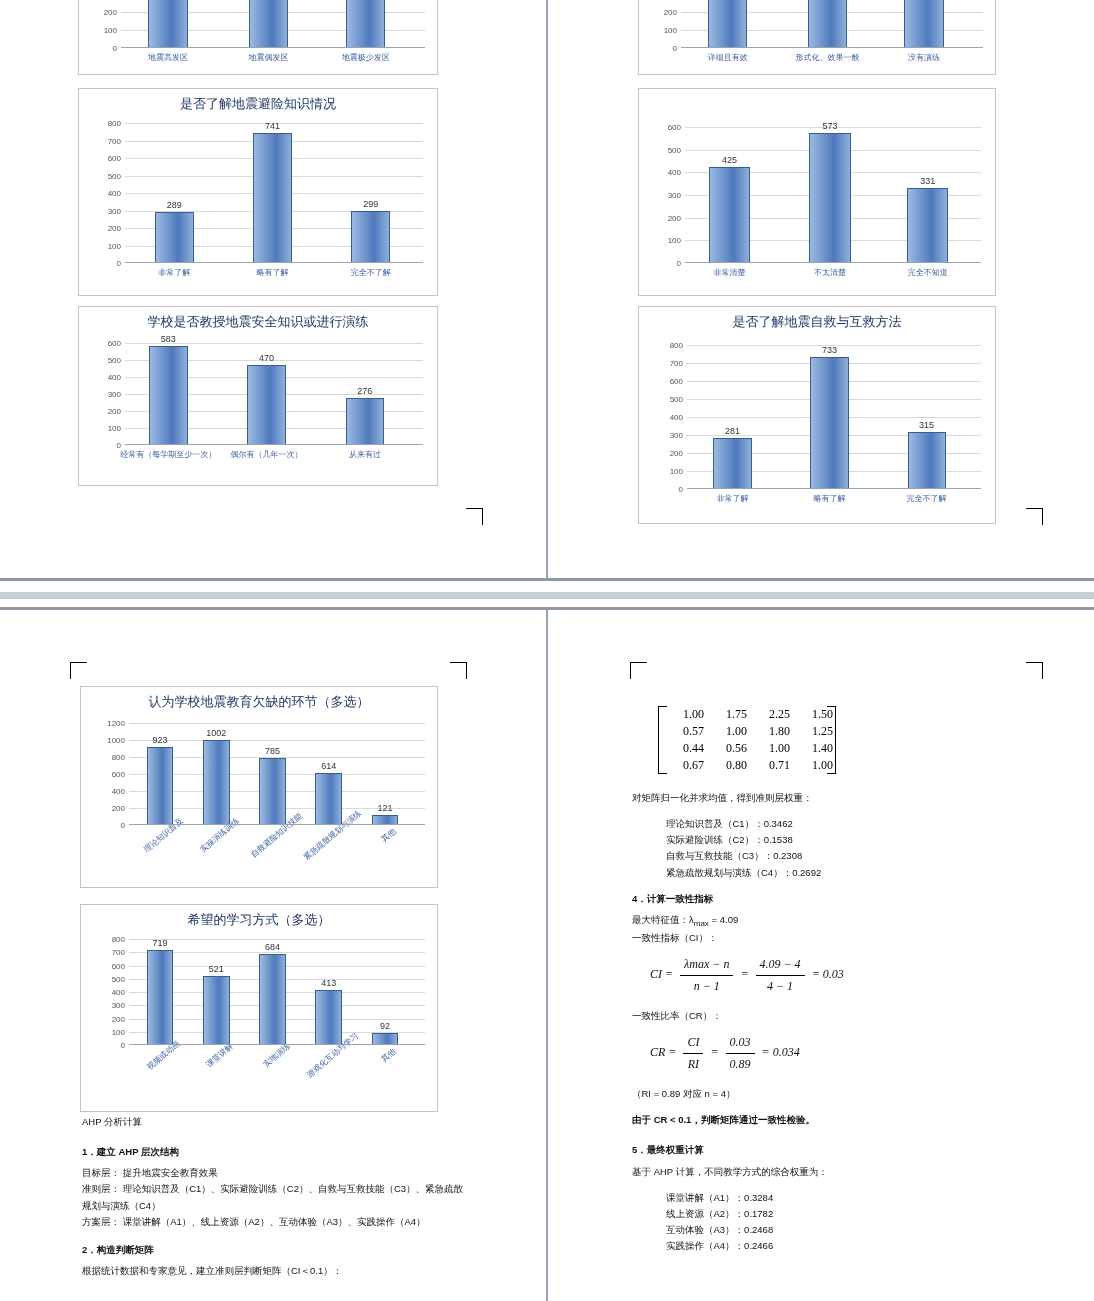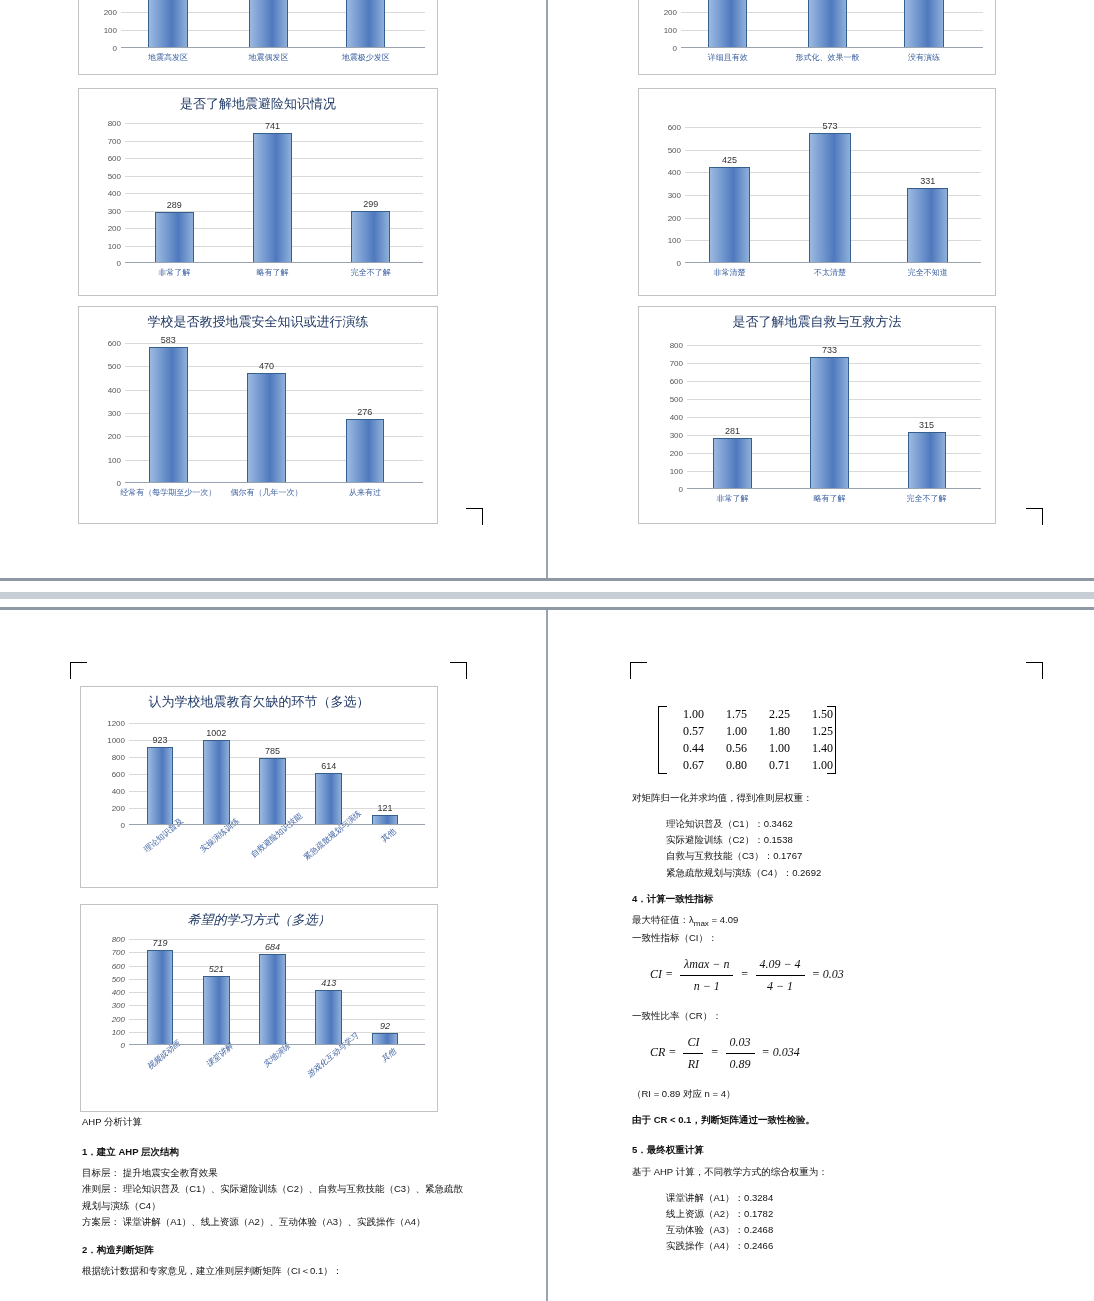--- a/index.html
+++ b/index.html
@@ -113,21 +113,21 @@
         <div class="blabel" style="left:49.5%;bottom:92.6%;margin-bottom:2px;">741</div>
         <div class="xlabel" style="left:49.5%;">略有了解</div>
 
         <div class="bar" style="left:76%;width:13%;height:37.4%"></div>
         <div class="blabel" style="left:82.5%;bottom:37.4%;margin-bottom:2px;">299</div>
         <div class="xlabel" style="left:82.5%;">完全不了解</div>
         <div class="xaxis"></div>
       </div>
     </div>
 
-    <div class="chart" style="left:78px;top:306px;width:360px;height:218px;">
+    <div class="chart" style="left:78px;top:306px;width:360px;height:180px;">
       <div class="ctitle">学校是否教授地震安全知识或进行演练</div>
       <div class="axis-area" style="top:36px;bottom:40px;left:46px;right:14px;">
         <div class="gridline" style="top:0%"></div>
         <div class="gridline" style="top:16.6%"></div>
         <div class="gridline" style="top:33.3%"></div>
         <div class="gridline" style="top:50%"></div>
         <div class="gridline" style="top:66.6%"></div>
         <div class="gridline" style="top:83.3%"></div>
         <div class="ytick" style="top:0%">600</div>
         <div class="ytick" style="top:16.6%">500</div>
@@ -284,21 +284,21 @@
         <div class="blabel" style="left:67.5%;bottom:51.2%;margin-bottom:2px;">614</div>
         <div class="xlabel rot" style="left:67.5%;">紧急疏散规划与演练</div>
 
         <div class="bar" style="left:82%;width:9%;height:10.1%"></div>
         <div class="blabel" style="left:86.5%;bottom:10.1%;margin-bottom:2px;">121</div>
         <div class="xlabel rot" style="left:86.5%;">其他</div>
         <div class="xaxis"></div>
       </div>
     </div>
 
-    <div class="chart" style="left:80px;top:904px;width:358px;height:208px;font-style:italic;">
+    <div class="chart" style="left:80px;top:904px;width:358px;height:208px;">
       <div class="ctitle">希望的学习方式（多选）</div>
       <div class="axis-area" style="top:34px;bottom:66px;left:48px;right:12px;">
         <div class="gridline" style="top:0%"></div>
         <div class="gridline" style="top:12.5%"></div>
         <div class="gridline" style="top:25%"></div>
         <div class="gridline" style="top:37.5%"></div>
         <div class="gridline" style="top:50%"></div>
         <div class="gridline" style="top:62.5%"></div>
         <div class="gridline" style="top:75%"></div>
         <div class="gridline" style="top:87.5%"></div>
@@ -382,21 +382,21 @@
           <td>1.00</td>
         </tr>
       </tbody>
         </table>
     </div>
 
     <div class="doc" style="left:84px;top:790px;width:400px;">
       <p style="margin-bottom:10px;">对矩阵归一化并求均值，得到准则层权重：</p>
       <p class="indent" style="margin-bottom:0;">理论知识普及（C1）：0.3462</p>
       <p class="indent" style="margin-bottom:0;">实际避险训练（C2）：0.1538</p>
-      <p class="indent" style="margin-bottom:0;">自救与互救技能（C3）：0.1767</p>
+      <p class="indent" style="margin-bottom:0;">自救与互救技能（C3）：0.2308</p>
       <p class="indent" style="margin-bottom:8px;">紧急疏散规划与演练（C4）：0.2692</p>
 
       <p class="h">4．计算一致性指标</p>
       <p style="margin-bottom:0;">
         <span>最大特征值：λ</span><span class="sub">max</span>&nbsp;<span>= 4.09</span>
       </p>
       <p style="margin-bottom:2px;">一致性指标（CI）：</p>
 
       <div class="formula">
         <span>CI</span> =

